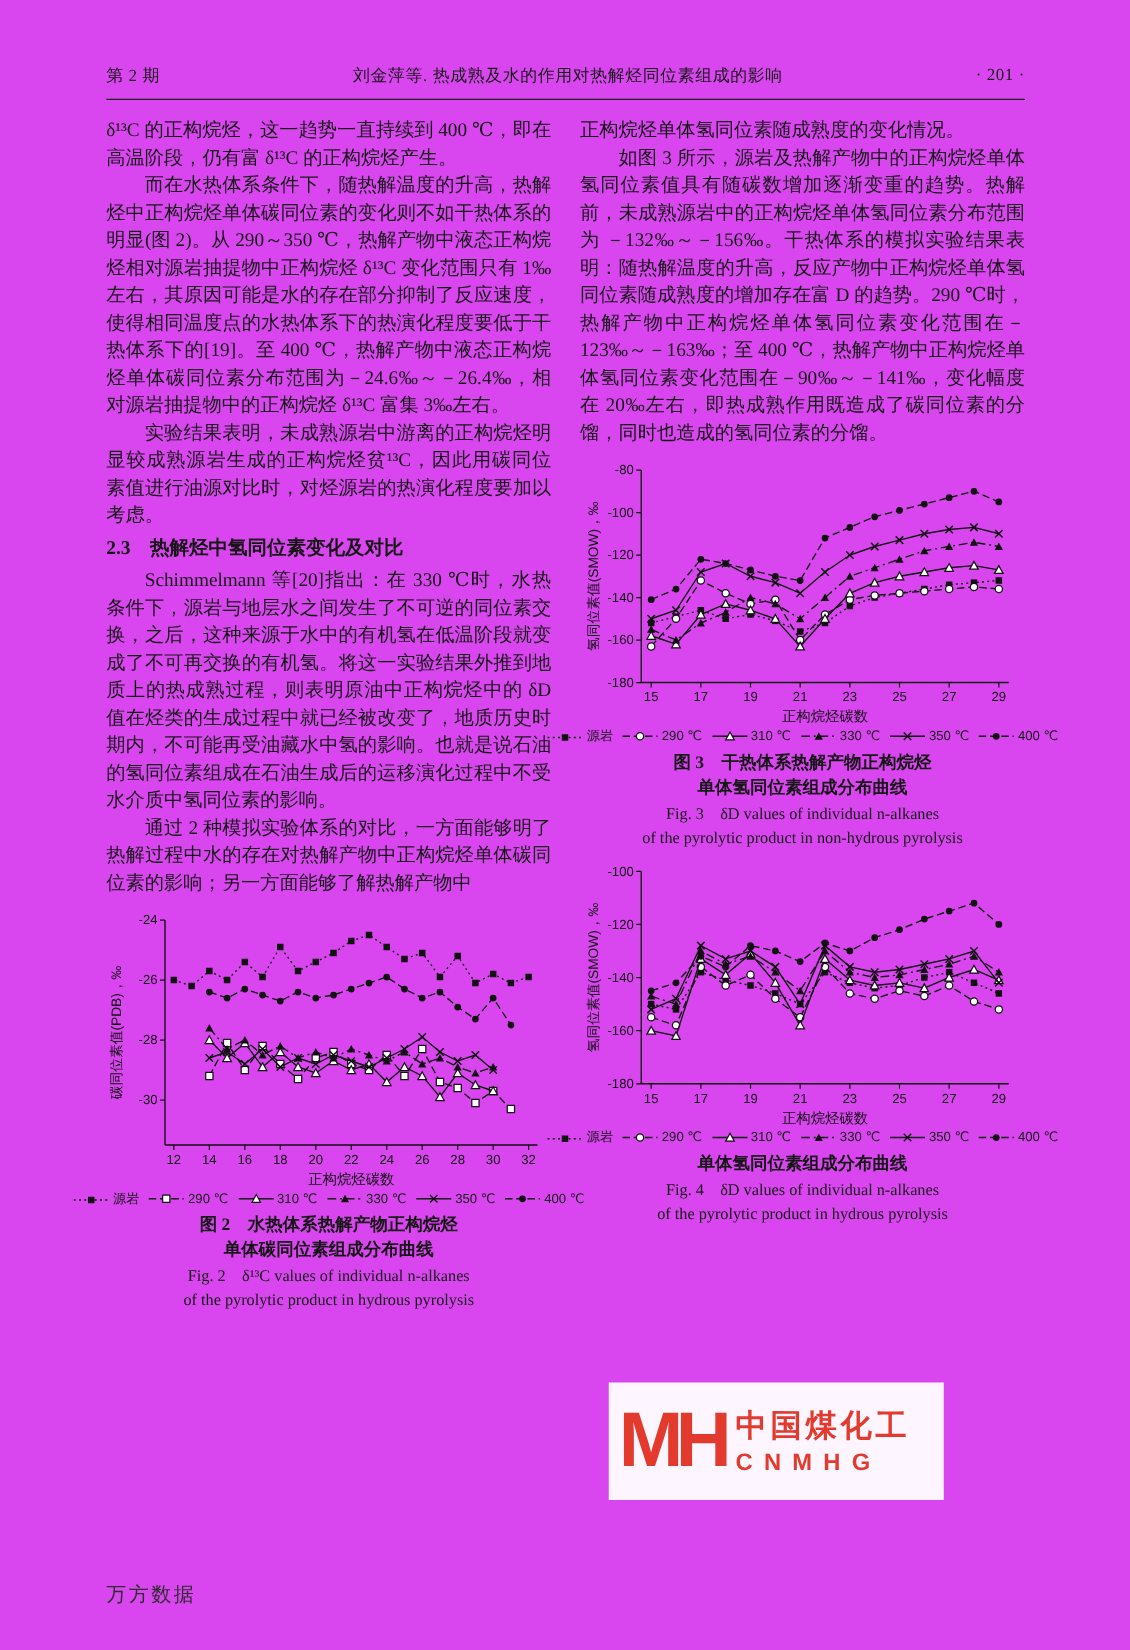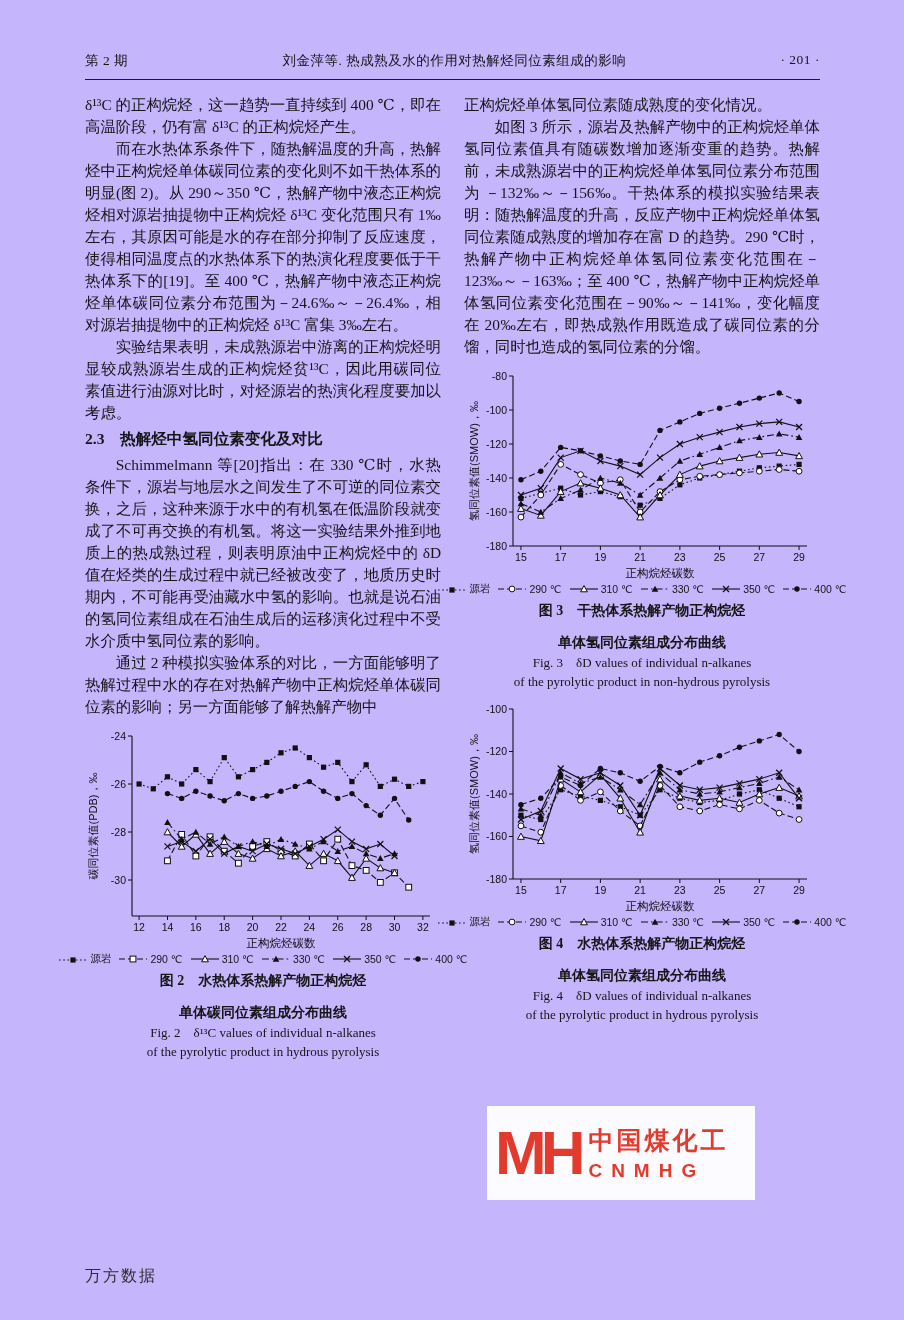--- a/index.html
+++ b/index.html
@@ -1,33 +1,33 @@
 <!DOCTYPE html>
 <html><head>
 <meta charset="utf-8">
 <style>
   html,body{margin:0;padding:0;background:#9a9a9a;}
-  .page{width:904px;height:1320px;margin:0 auto;background:#c4b5fd;position:relative;overflow:hidden;
+  .page{width:904px;height:1320px;margin:0 auto;background:#d946ef;position:relative;overflow:hidden;
         font-family:"Liberation Serif","DejaVu Serif",serif;color:#161616;}
   .header{position:absolute;top:52px;left:85px;width:735px;display:flex;justify-content:space-between;
           font-size:13.5px;letter-spacing:.5px;}
   .rule{position:absolute;top:79px;left:85px;width:735px;border-top:1.8px solid #1c1c1c;}
   .columns{position:absolute;top:94px;left:85px;width:735px;display:flex;gap:23px;}
   .col{width:356px;}
   .col p{margin:0;text-align:justify;font-size:15.4px;line-height:22px;text-indent:2em;}
   .col p.noindent{text-indent:0;}
   h3.sec{margin:3px 0 3px 0;font-size:15.6px;line-height:24px;font-weight:700;}
   figure{margin:0;}
   .fig{margin-top:10px;text-align:center;}
   .chart{display:block;margin:0 auto;}
   .legend{display:flex;justify-content:center;gap:7px;align-items:center;margin-top:2px;
           font-size:10.5px;font-family:"Liberation Sans","DejaVu Sans",sans-serif;white-space:nowrap;}
   .leg-item{display:inline-flex;align-items:flex-end;gap:2px;}
   .cap-cn{font-size:14px;font-weight:700;line-height:20px;margin-top:5px;}
-  .cap-cn + .cap-cn{margin-top:12px;}
+  .cap-cn + .cap-cn{margin-top:0;}
   .cap-en{font-size:13px;line-height:19px;}
   .footer{position:absolute;left:85px;top:1266px;font-size:16px;letter-spacing:2px;color:#2e2e2e;}
   .watermark{position:absolute;left:487px;top:1106px;width:268px;height:94px;
              background:rgba(255,255,255,.95);display:flex;align-items:center;gap:9px;
              padding:0 8px;box-sizing:border-box;}
   .wm-logo{font-family:"Liberation Sans","DejaVu Sans",sans-serif;font-size:62px;font-weight:800;
            color:#e23b2e;letter-spacing:-6px;line-height:1;}
   .wm-right{display:flex;flex-direction:column;}
   .wm-cn{font-family:"Liberation Sans","DejaVu Sans",sans-serif;font-size:25px;font-weight:700;
          color:#e23b2e;letter-spacing:3px;}
@@ -664,21 +664,20 @@
             </span>
             <span class="leg-item">
               <svg width="30" height="12">
                 <line x1="1" y1="6" x2="29" y2="6" stroke="#111" stroke-width="1.1" stroke-dasharray="6,3"></line>
                 <circle cx="15" cy="6" r="2.7" fill="#111"></circle>
               </svg>
               <span>400 ℃</span>
             </span>
           </div>
         <figcaption>
-          <div class="cap-cn">图 4　水热体系热解产物正构烷烃</div>
           <div class="cap-cn">单体氢同位素组成分布曲线</div>
           <div class="cap-en">Fig. 4　δD values of individual n-alkanes</div>
           <div class="cap-en">of the pyrolytic product in hydrous pyrolysis</div>
         </figcaption>
       </figure>
     </div>
 
   </div>
 
   <div class="watermark">

